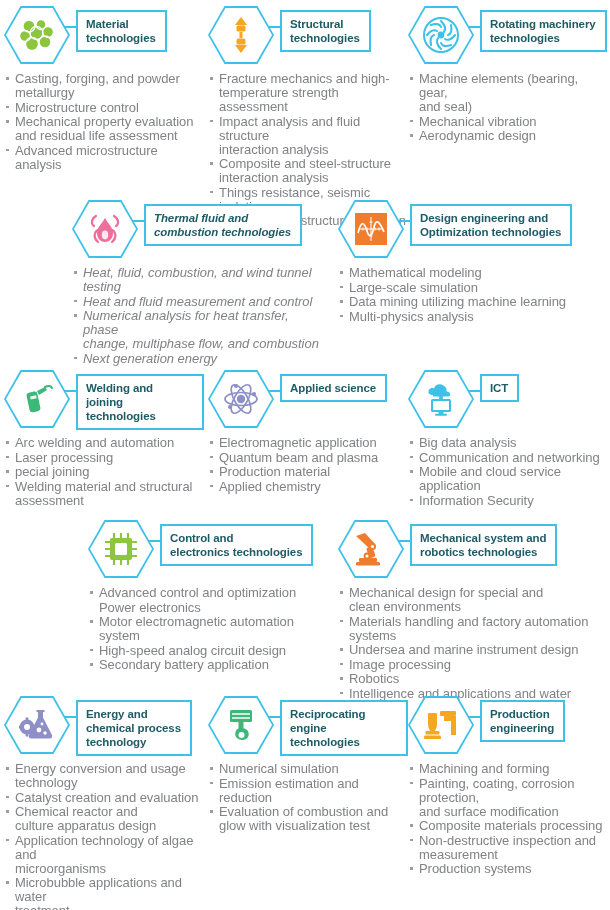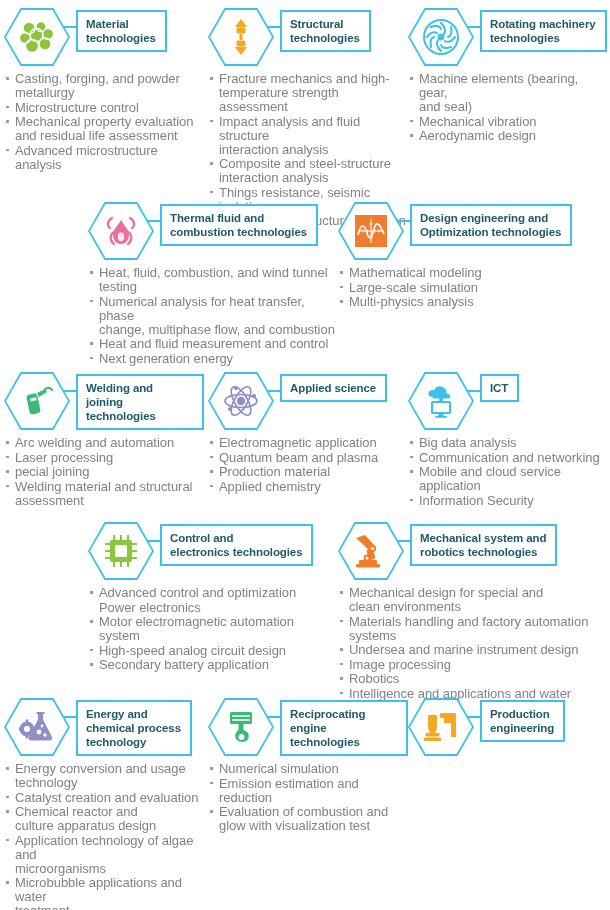--- a/index.html
+++ b/index.html
@@ -25,21 +25,21 @@
 
   .card {
     position: absolute;
     box-sizing: border-box;
   }
 
   
   .card-head {
     position: relative;
     display: flex;
-    align-items: flex-end;
+    align-items: center;
     height: 62px;
   }
 
   .hex-wrap {
     position: relative;
     width: 66px;
     height: 58px;
     flex: 0 0 66px;
     z-index: 2;
   }
@@ -226,21 +226,21 @@
         <div class="title-plate">Rotating machinery
 technologies</div>
       </div>
       <ul class="bullets">
         <li>Machine elements (bearing, gear,
 and seal)</li>
         <li>Mechanical vibration</li>
         <li>Aerodynamic design</li>
       </ul>
     </div>
-    <div class="card" style="left: 88px; top: 198px; width: 250px;">
+    <div class="card" style="left: 72px; top: 198px; width: 250px; font-style: italic;">
       <div class="card-head">
         <div class="connector"></div>
         <div class="hex-wrap">
           <div class="hex-outer"></div>
           <div class="hex-inner"></div>
           <div class="hex-icon">
             <svg width="34" height="34" viewBox="0 0 34 34">
         <g fill="none" stroke="#ef6f9c" stroke-width="2.2" stroke-linecap="round">
           <path d="M8 4 C3 7 3 12 6 14"></path>
           <path d="M26 4 C31 7 31 12 28 14"></path>
@@ -251,23 +251,23 @@
         <ellipse cx="17" cy="23" rx="3.2" ry="4.4" fill="#ffffff" opacity="0.85"></ellipse>
             </svg>
           </div>
         </div>
         <div class="title-plate">Thermal fluid and
 combustion technologies</div>
       </div>
       <ul class="bullets">
         <li>Heat, fluid, combustion, and wind tunnel
 testing</li>
+        <li>Heat and fluid measurement and control</li>
         <li>Numerical analysis for heat transfer, phase
 change, multiphase flow, and combustion</li>
-        <li>Heat and fluid measurement and control</li>
         <li>Next generation energy</li>
       </ul>
     </div>
     <div class="card" style="left: 338px; top: 198px; width: 270px;">
       <div class="card-head">
         <div class="connector"></div>
         <div class="hex-wrap">
           <div class="hex-outer"></div>
           <div class="hex-inner"></div>
           <div class="hex-icon">
@@ -286,20 +286,21 @@
         <path d="M3 20 C6 8 9 8 12 18 C14 25 17 24 19 14 C21 6 24 7 29 19" fill="none" stroke="#ffffff" stroke-width="1.7"></path>
             </svg>
           </div>
         </div>
         <div class="title-plate">Design engineering and
 Optimization technologies</div>
       </div>
       <ul class="bullets">
         <li>Mathematical modeling</li>
         <li>Large-scale simulation</li>
+        <li>Data mining utilizing machine learning</li>
         <li>Multi-physics analysis</li>
       </ul>
     </div>
     <div class="card" style="left: 4px; top: 368px; width: 200px;">
       <div class="card-head">
         <div class="connector"></div>
         <div class="hex-wrap">
           <div class="hex-outer"></div>
           <div class="hex-inner"></div>
           <div class="hex-icon">
@@ -543,14 +544,23 @@
           <rect x="0" y="26.5" width="17" height="3.6" rx="1.2"></rect>
           <rect x="16" y="2" width="16" height="5" rx="1.2"></rect>
           <polygon points="32,7 32,26 27,26 27,12 20,12 20,7"></polygon>
         </g>
             </svg>
           </div>
         </div>
         <div class="title-plate">Production
 engineering</div>
       </div>
+      <ul class="bullets">
+        <li>Machining and forming</li>
+        <li>Painting, coating, corrosion protection,
+and surface modification</li>
+        <li>Composite materials processing</li>
+        <li>Non-destructive inspection and
+measurement</li>
+        <li>Production systems</li>
+      </ul>
     </div>
   </div>
 
 </body></html>

